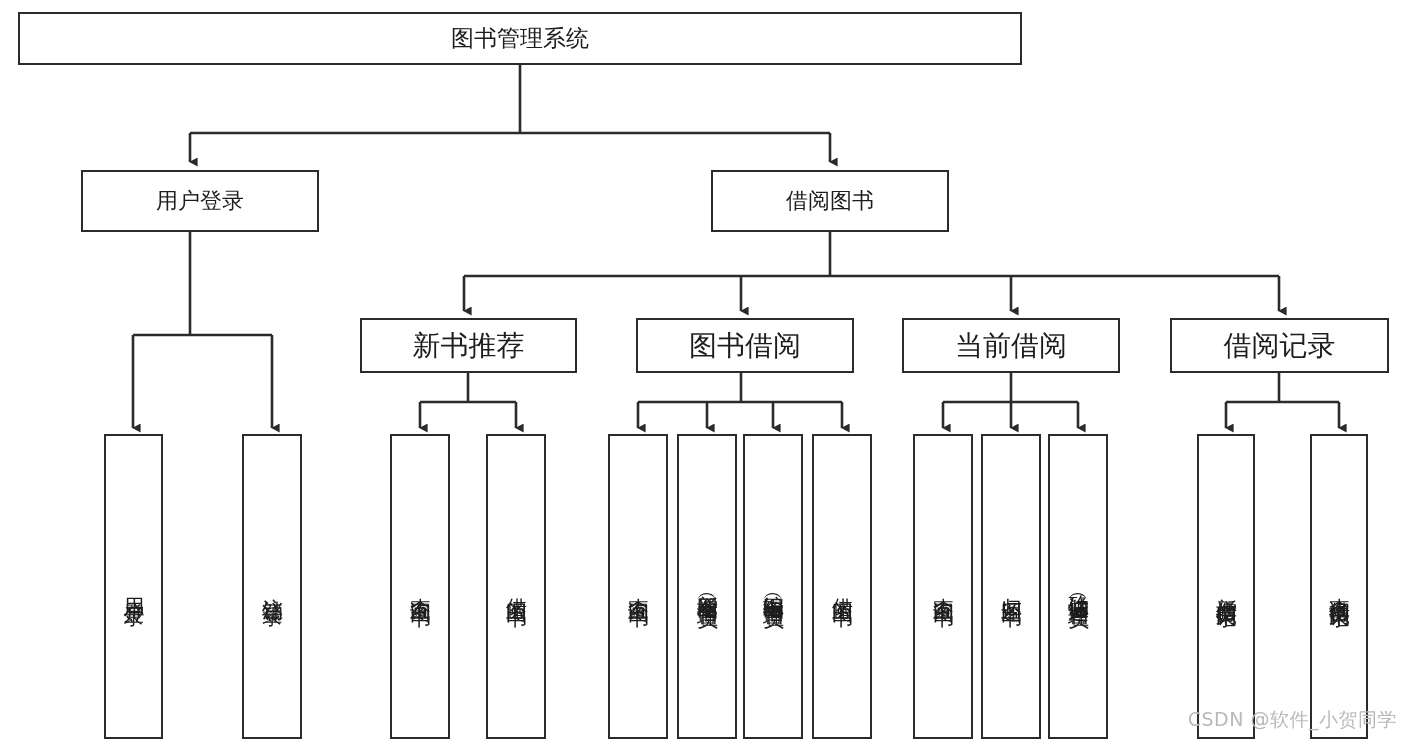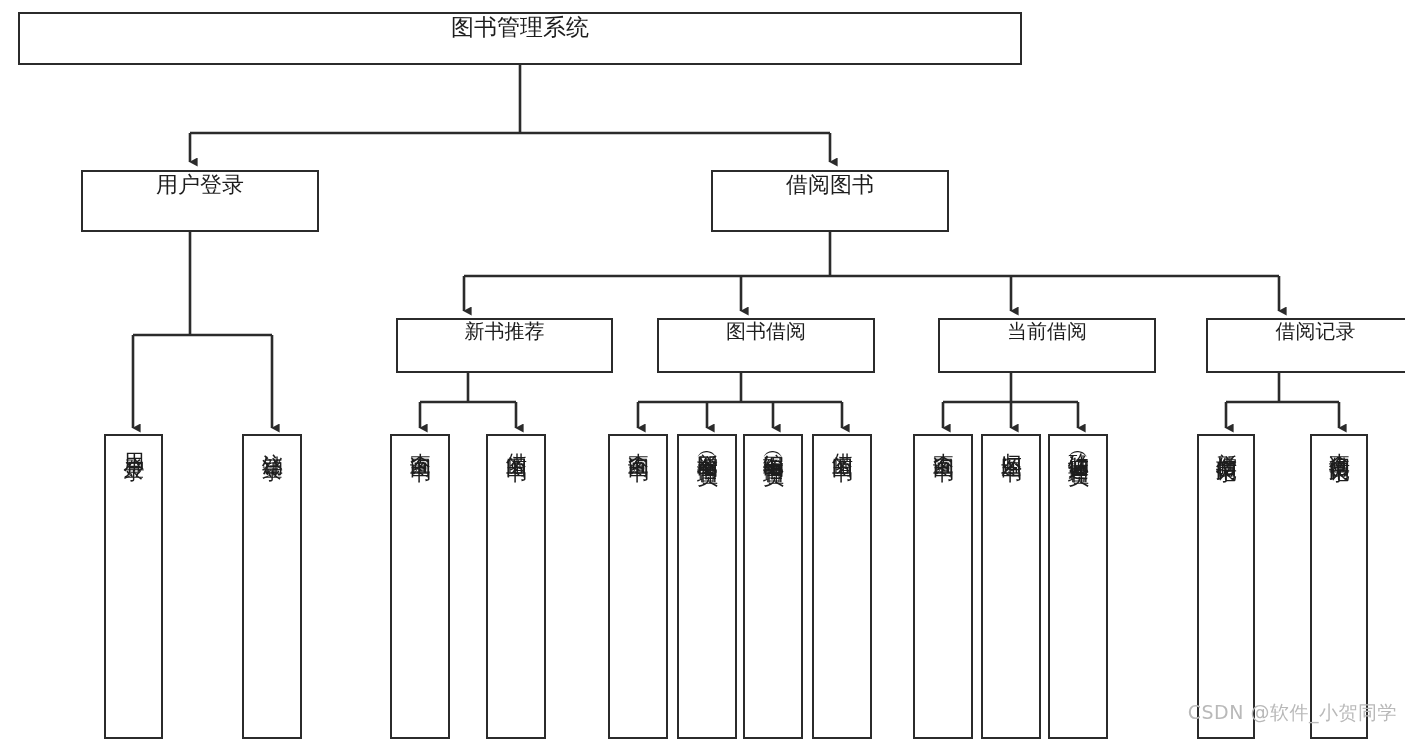--- a/index.html
+++ b/index.html
@@ -19,45 +19,45 @@
     left:0; top:0;
     width:1405px; height:747px;
     pointer-events:none;
   }
   .node{
     position:absolute;
     box-sizing:border-box;
     border:2px solid #2b2b2b;
     background:#ffffff;
     display:flex;
-    align-items:flex-start;
+    align-items:center;
     justify-content:center;
     text-align:center;
     line-height:1.18;
   }
   .node .lbl{
     display:block;
     color:#1d1d1d;
   }
   .level0{ font-size:23px; }
   .level1{ font-size:22px; }
-  .level2{ font-size:20px;margin-left:36px; }
+  .level2{ font-size:28px; }
   .leaf{ font-size:21px; }
   .leaf .lbl{
     writing-mode:vertical-rl;
     text-orientation:upright;
     letter-spacing:3px;
     white-space:normal;
     max-height:100%;
   }
   .leaf.tall .lbl{ letter-spacing:2px; }
   #watermark{
     position:absolute;
     right:8px;
-    bottom:21px;
+    bottom:14px;
     font-size:19px;
     color:#b9b9b9;
     letter-spacing:0.5px;
     white-space:nowrap;
     user-select:none;
   }
 </style>
 </head>
 <body>
 
@@ -125,21 +125,21 @@
   </div>
 
   <div class="node level1" style="left:711px; top:170px; width:238px; height:62px;">
     <span class="lbl">借阅图书</span>
   </div>
 
   <div class="node level2" style="left:360px; top:318px; width:217px; height:55px;">
     <span class="lbl">新书推荐</span>
   </div>
 
-  <div class="node level2" style="left:621px; top:318px; width:218px; height:55px;">
+  <div class="node level2" style="left:636px; top:318px; width:218px; height:55px;">
     <span class="lbl">图书借阅</span>
   </div>
 
   <div class="node level2" style="left:1170px; top:318px; width:219px; height:55px;">
     <span class="lbl">借阅记录</span>
   </div>
 
   <div class="node level2" style="left:902px; top:318px; width:218px; height:55px;">
     <span class="lbl">当前借阅</span>
   </div>

